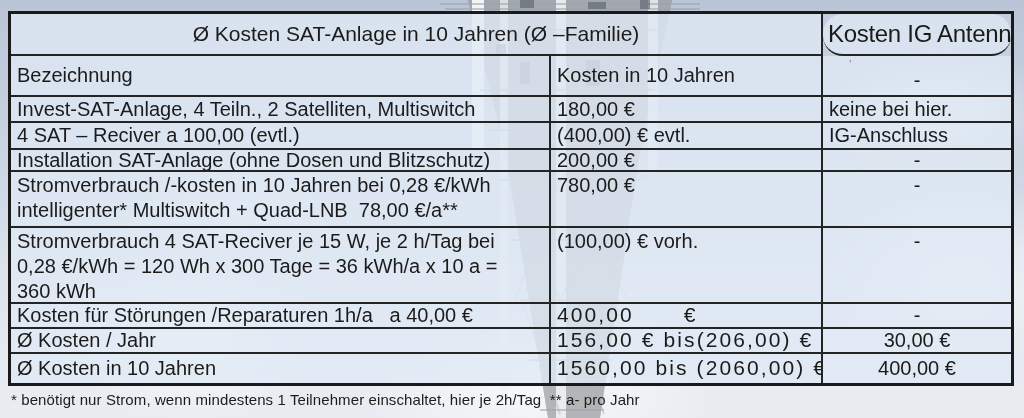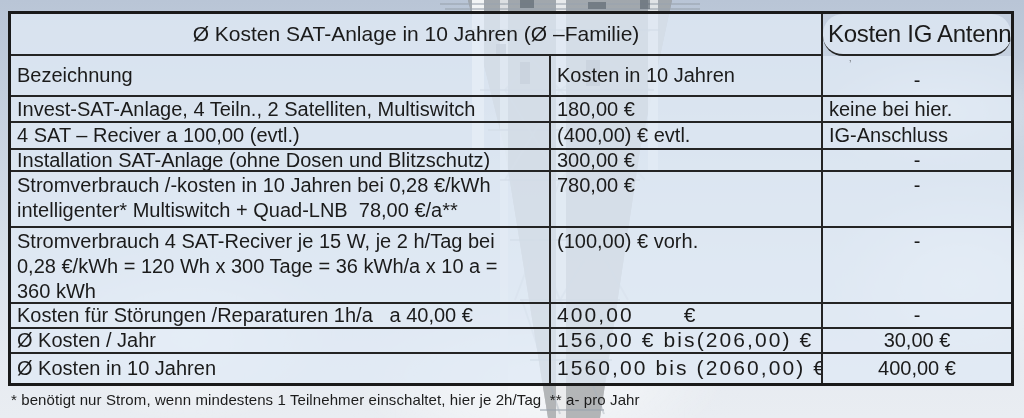--- a/index.html
+++ b/index.html
@@ -110,21 +110,21 @@
 
     <div class="c">Invest-SAT-Anlage, 4 Teiln., 2 Satelliten, Multiswitch</div>
     <div class="c">180,00 €</div>
     <div class="c nr">keine bei hier.</div>
 
     <div class="c">4 SAT – Reciver a 100,00 (evtl.)</div>
     <div class="c">(400,00) € evtl.</div>
     <div class="c nr">IG-Anschluss</div>
 
     <div class="c">Installation SAT-Anlage (ohne Dosen und Blitzschutz)</div>
-    <div class="c">300,00 €</div>
+    <div class="c">200,00 €</div>
     <div class="c nr ctr">-</div>
 
     <div class="c pre">Stromverbrauch /-kosten in 10 Jahren bei 0,28 €/kWh
 intelligenter* Multiswitch + Quad-LNB &nbsp;78,00 €/a**</div>
     <div class="c topv">780,00 €</div>
     <div class="c nr ctr topv">-</div>
 
     <div class="c pre">Stromverbrauch 4 SAT-Reciver je 15 W, je 2 h/Tag bei
 0,28 €/kWh = 120 Wh x 300 Tage = 36 kWh/a x 10 a =
 360 kWh</div>

